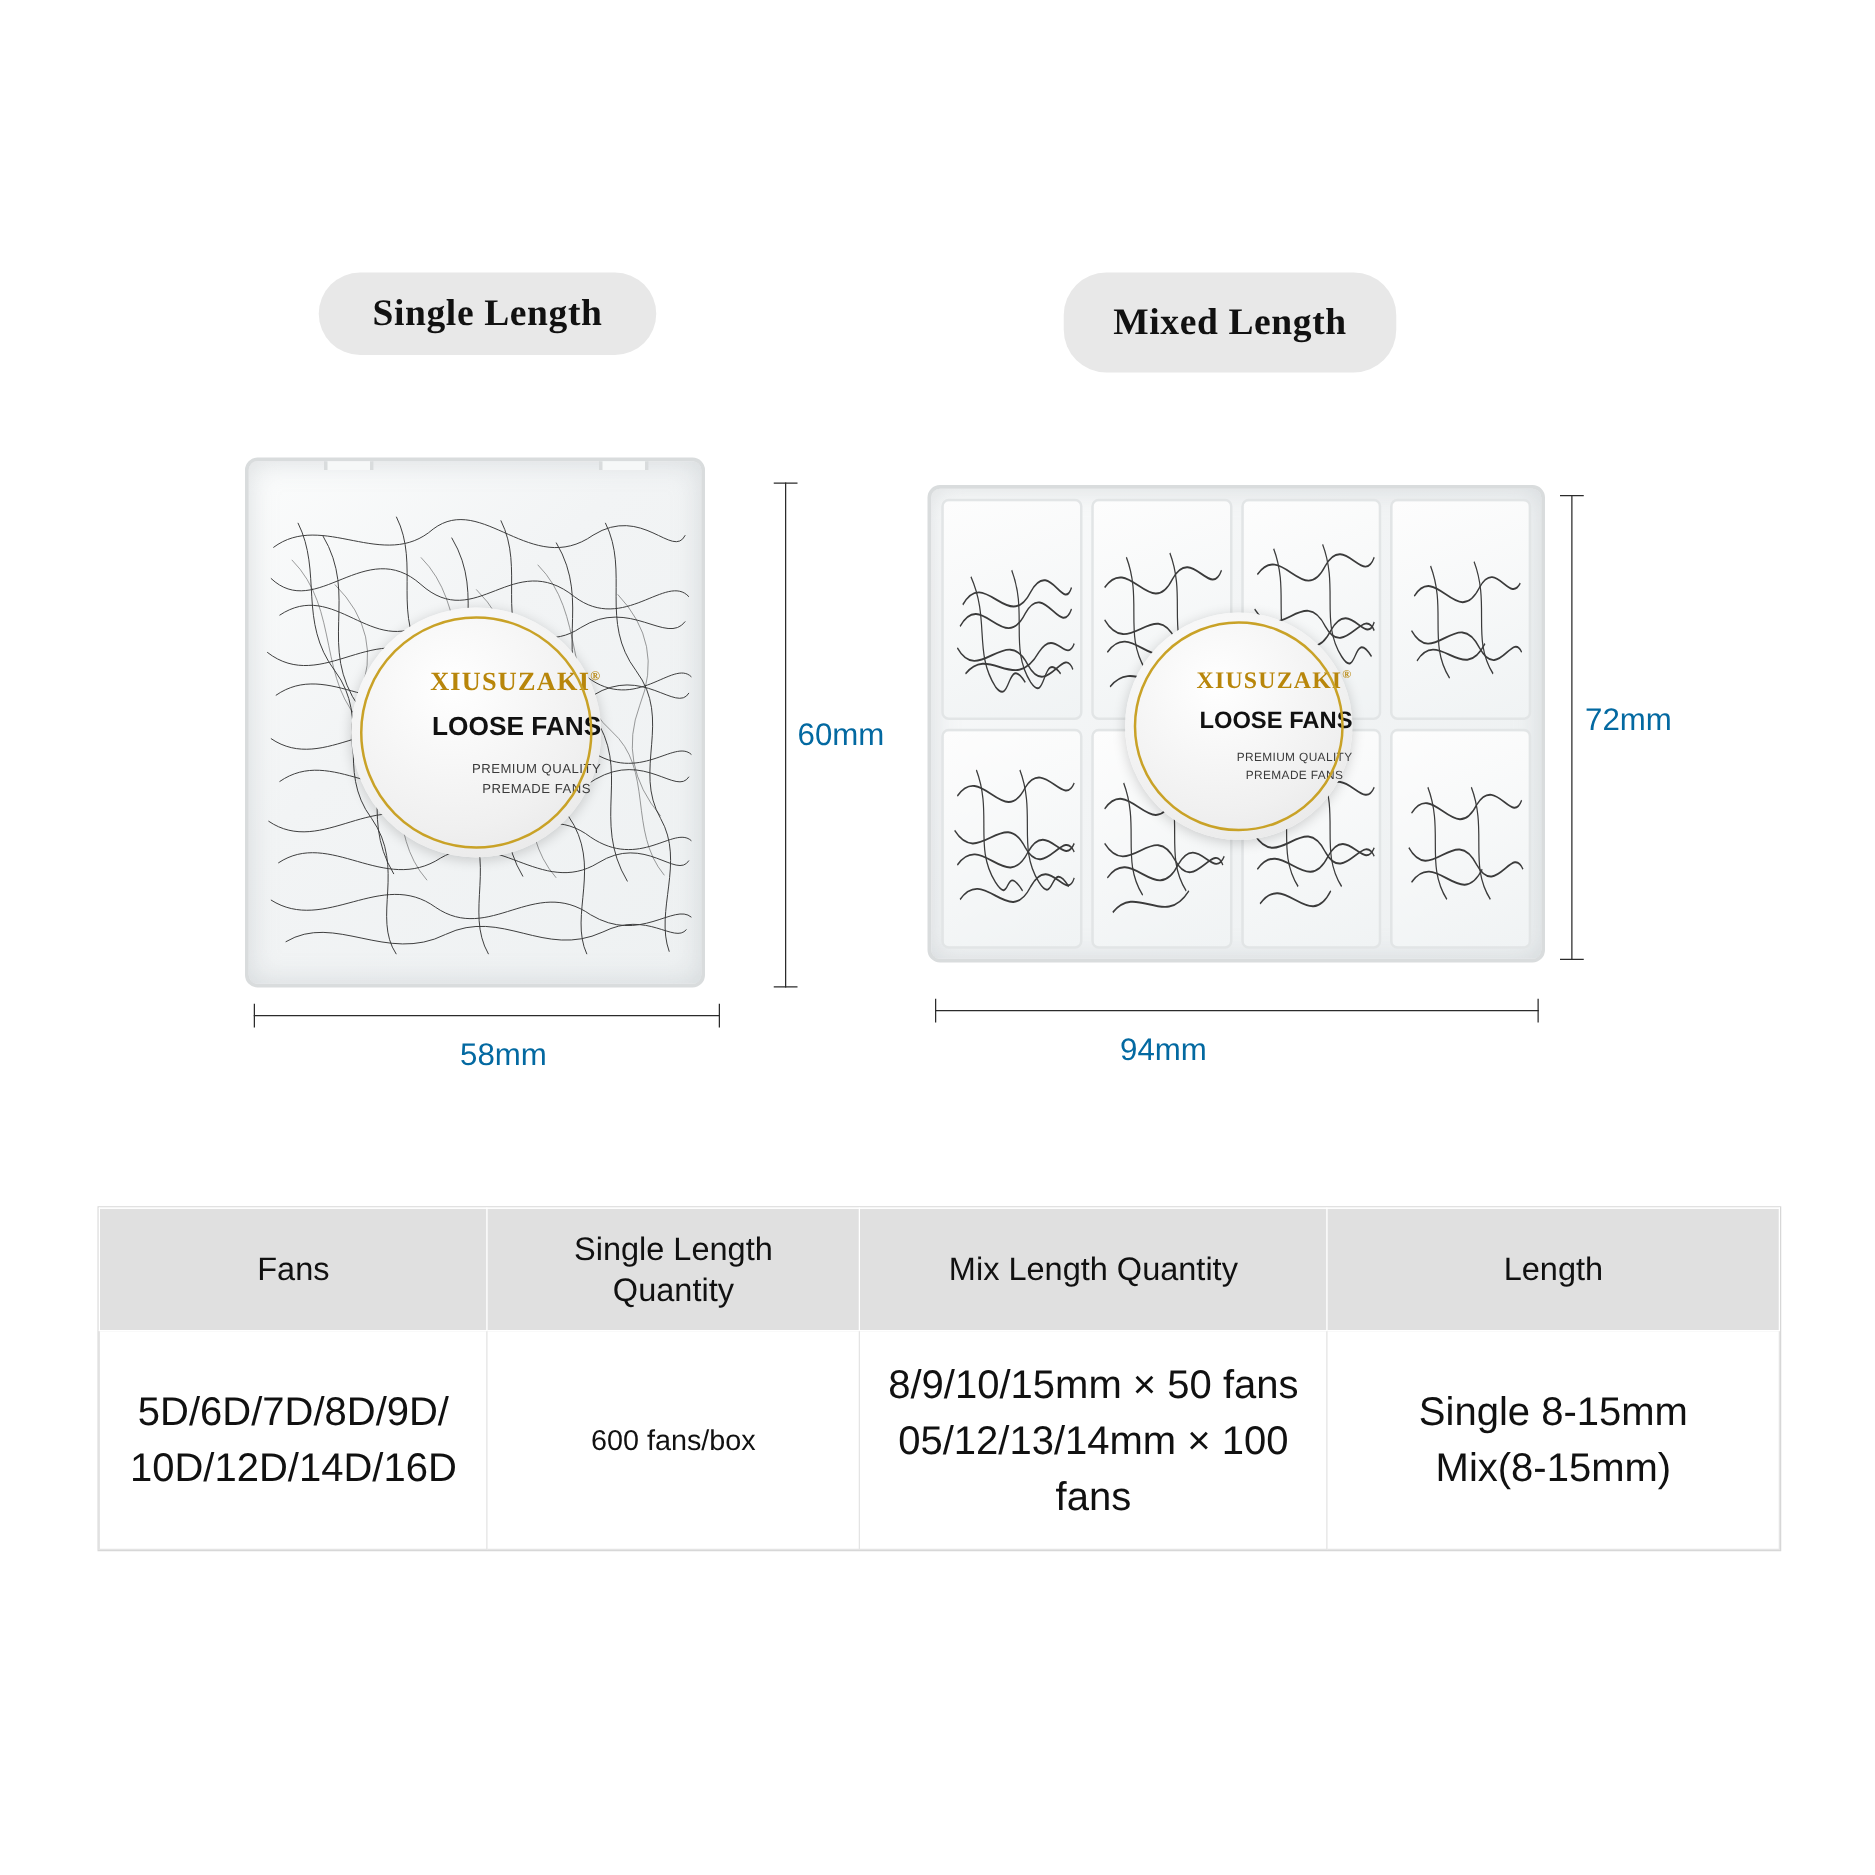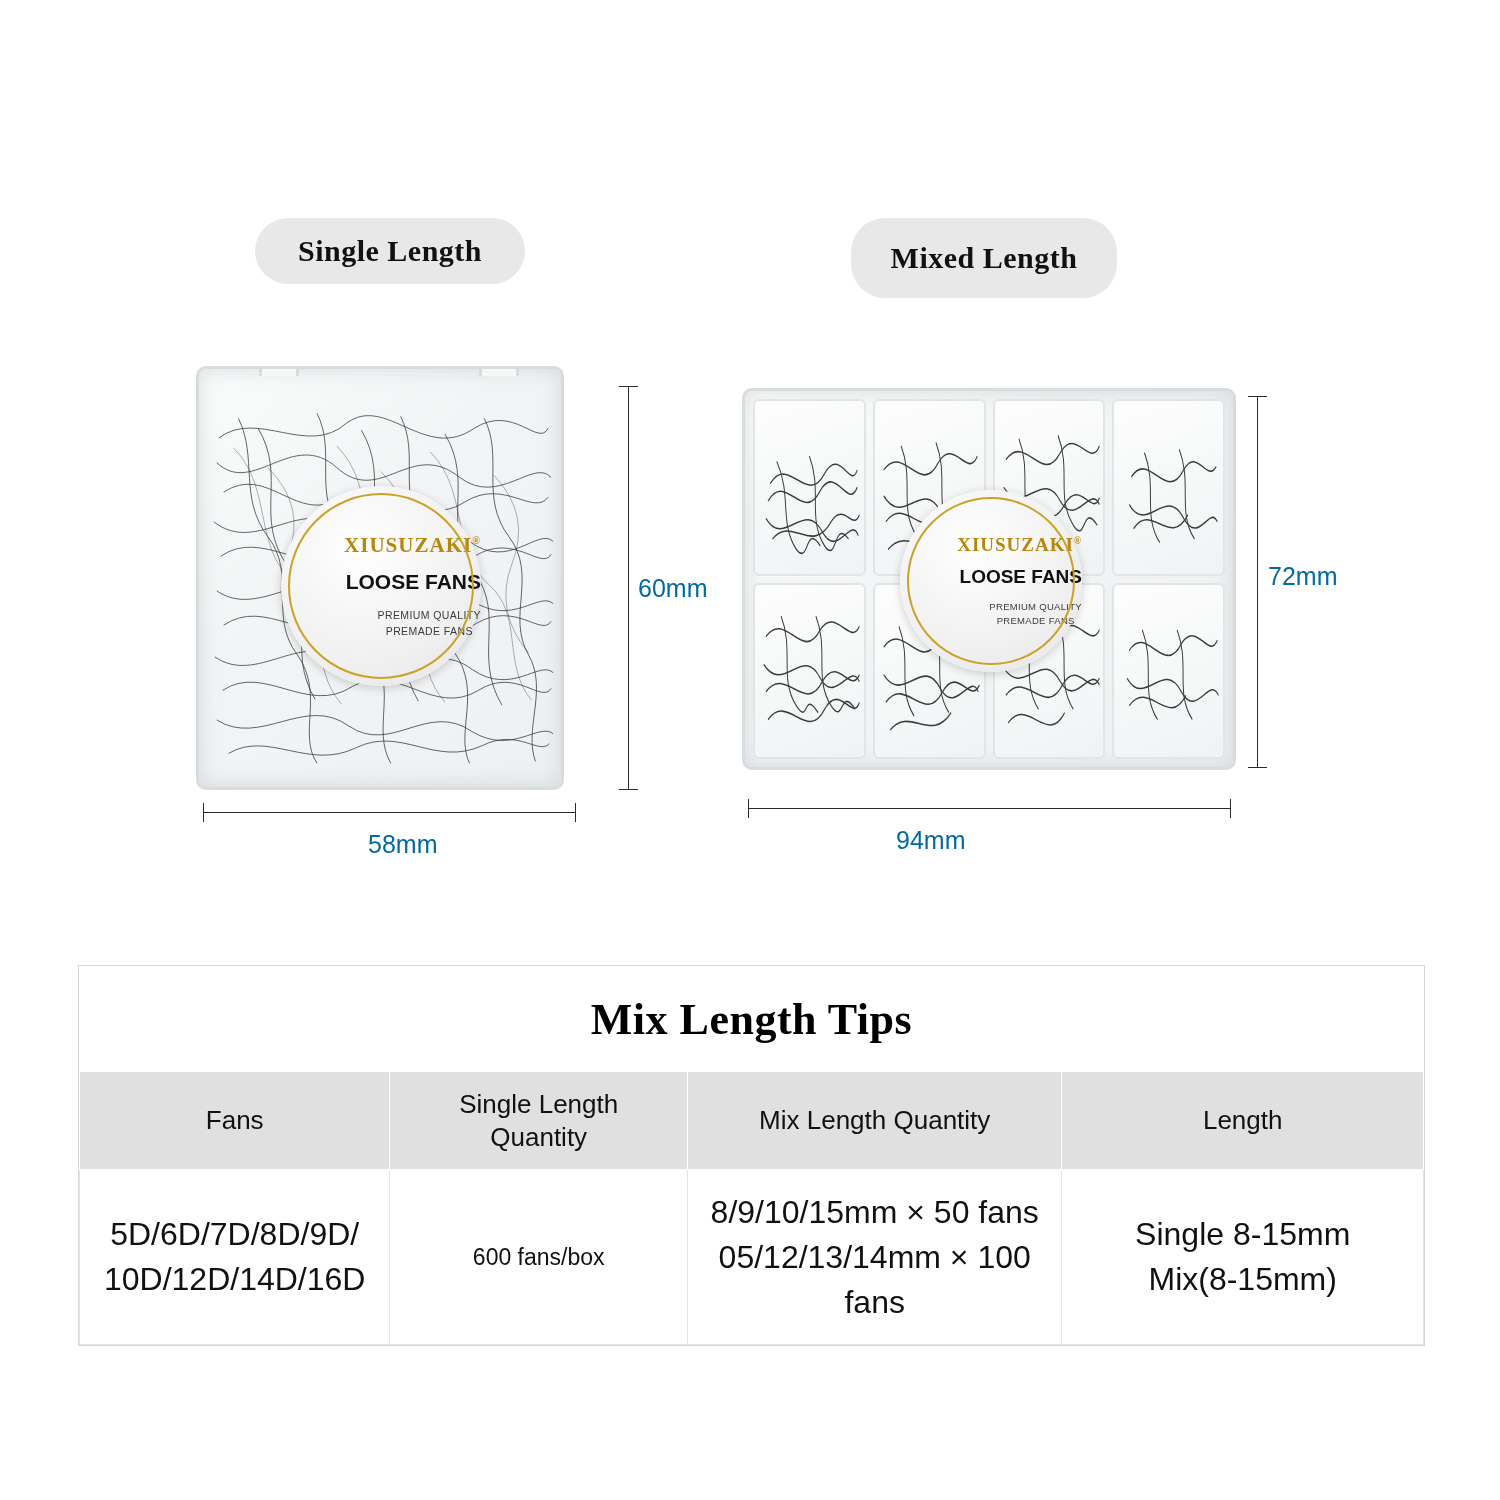--- a/index.html
+++ b/index.html
@@ -392,21 +392,20 @@
     <div>PREMADE FANS</div>
   </div>
 </div>
 
 <div class="dim-v" style="left:1257px; top:396px; height:372px;"></div>
 <div class="dim-label" style="left:1268px; top:562px;">72mm</div>
 <div class="dim-h" style="left:748px; top:808px; width:483px;"></div>
 <div class="dim-label" style="left:896px; top:826px;">94mm</div>
 
 <div id="tips-table">
-  <div class="table-title">Mix Length Tips</div>
   <table>
     <thead>
       <tr>
         <th class="col-1">Fans</th>
         <th class="col-2">
           <div>Single Length</div>
           <div>Quantity</div>
         </th>
         <th class="col-3">Mix Length Quantity</th>
         <th class="col-4">Length</th>

